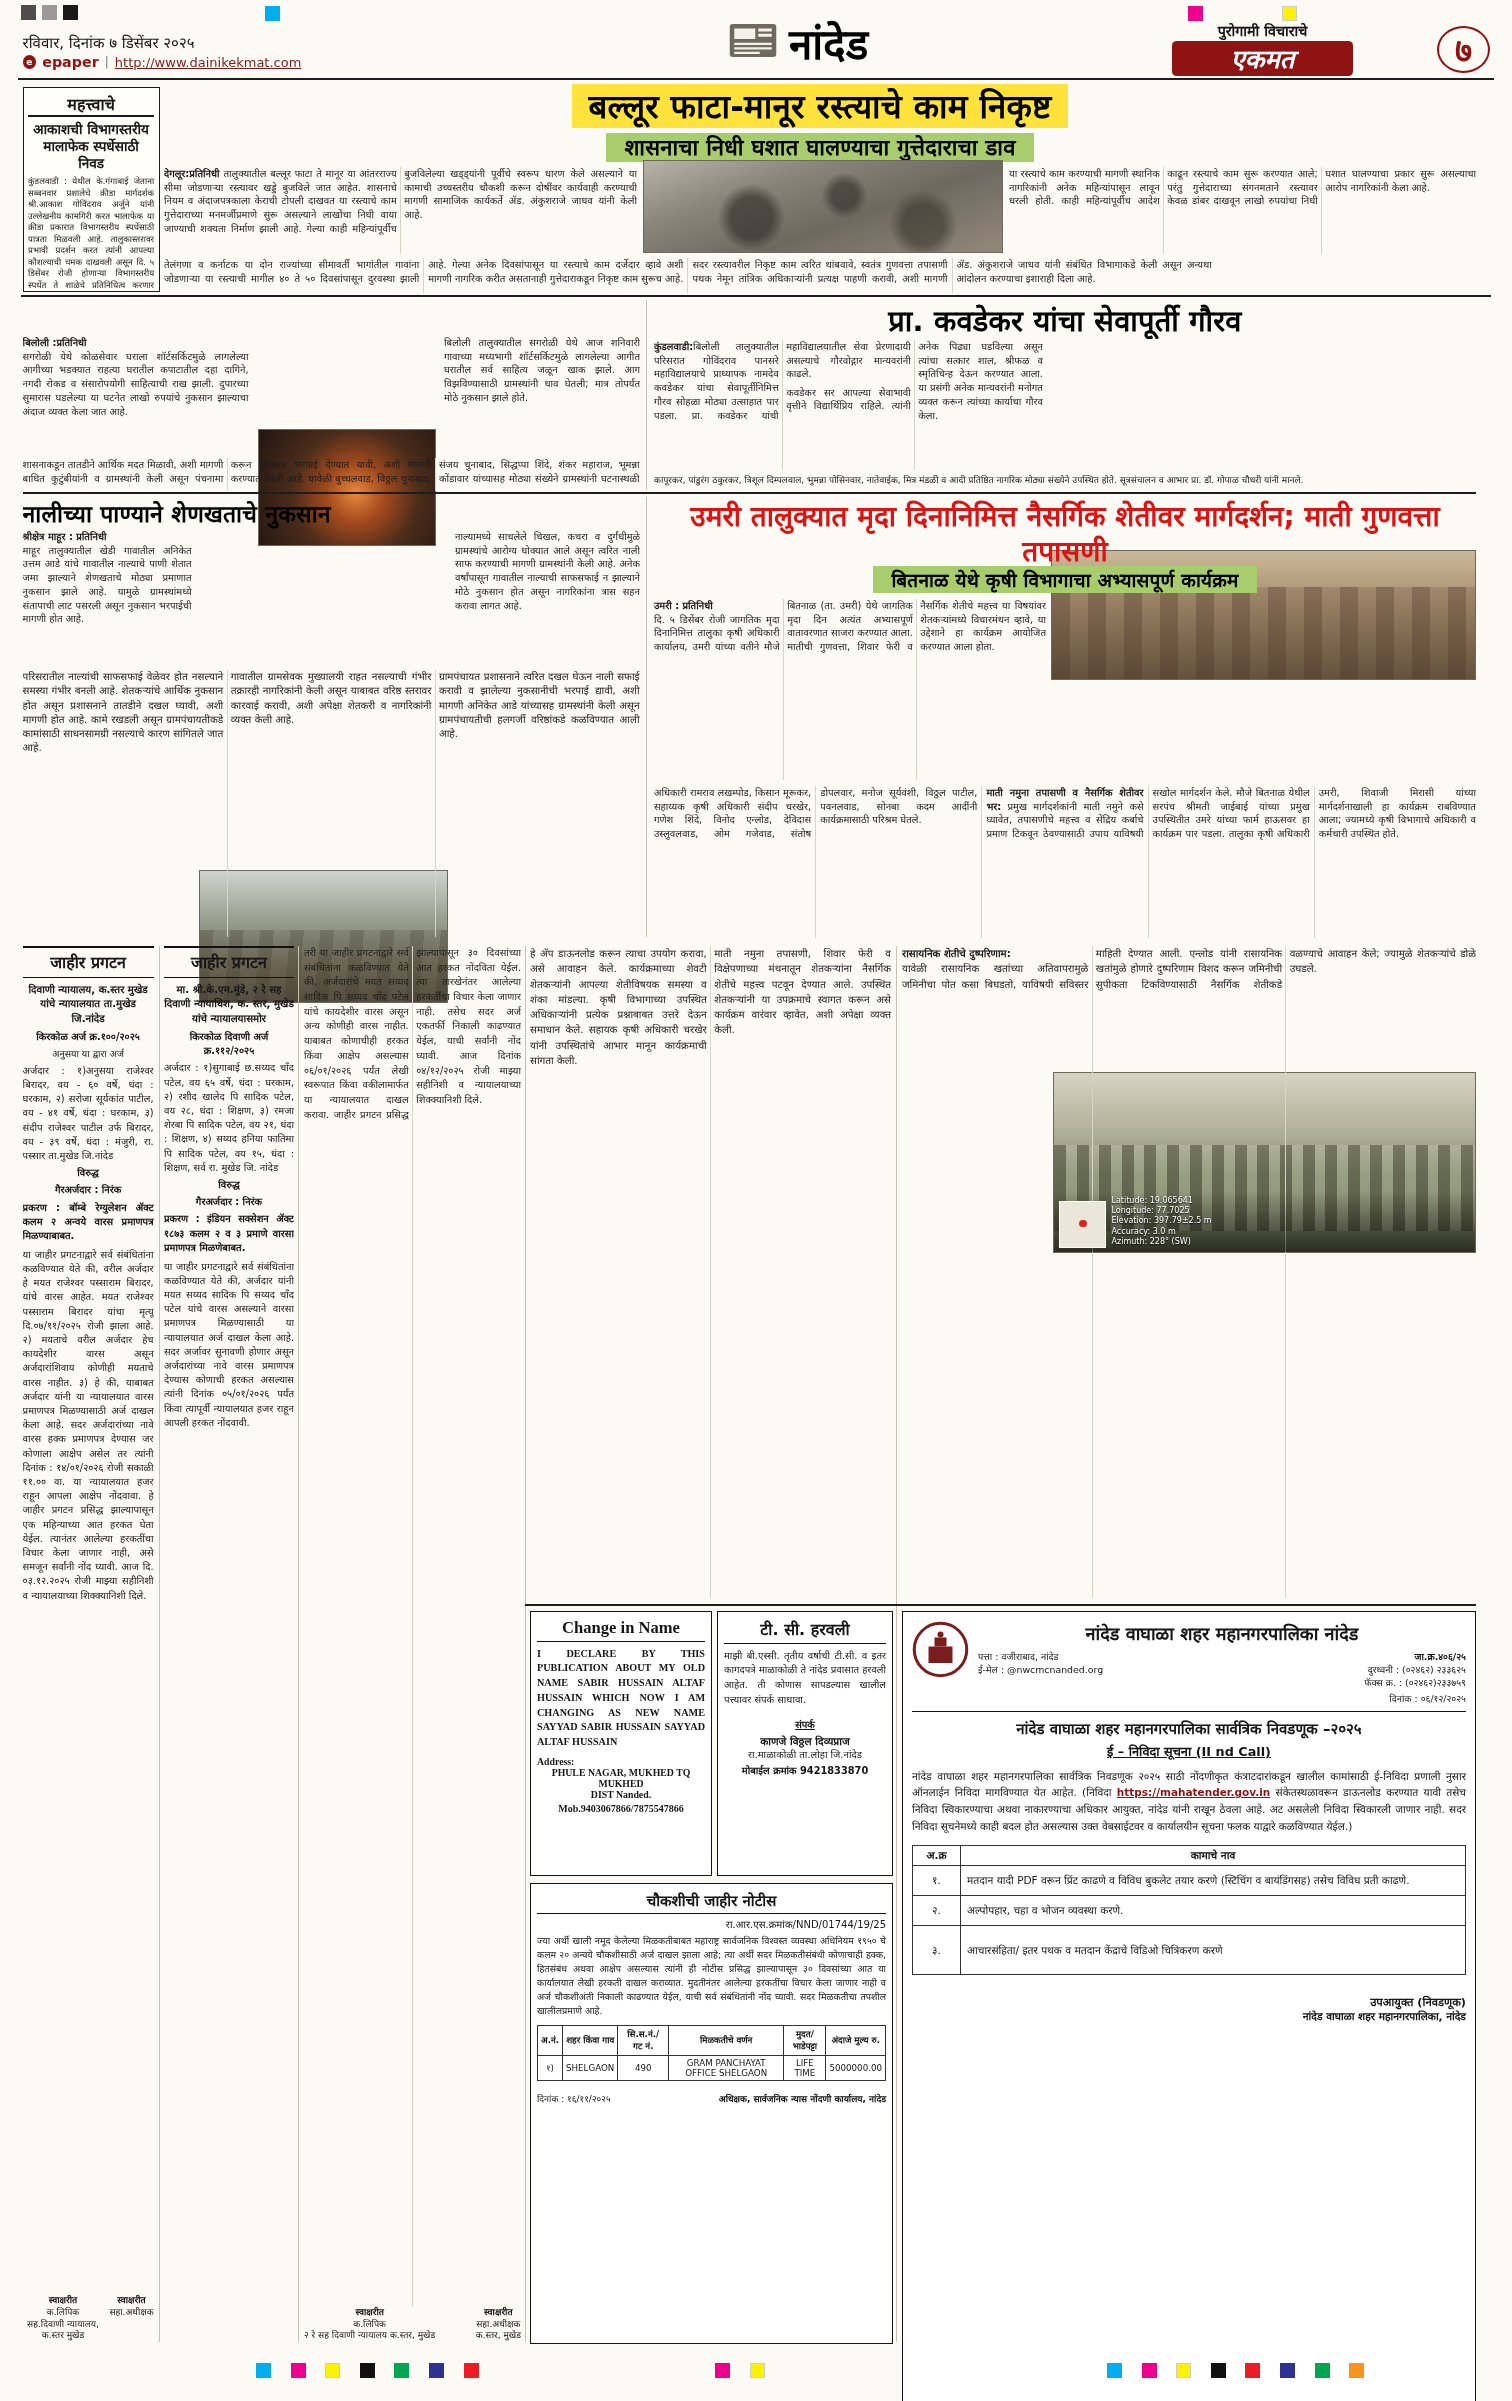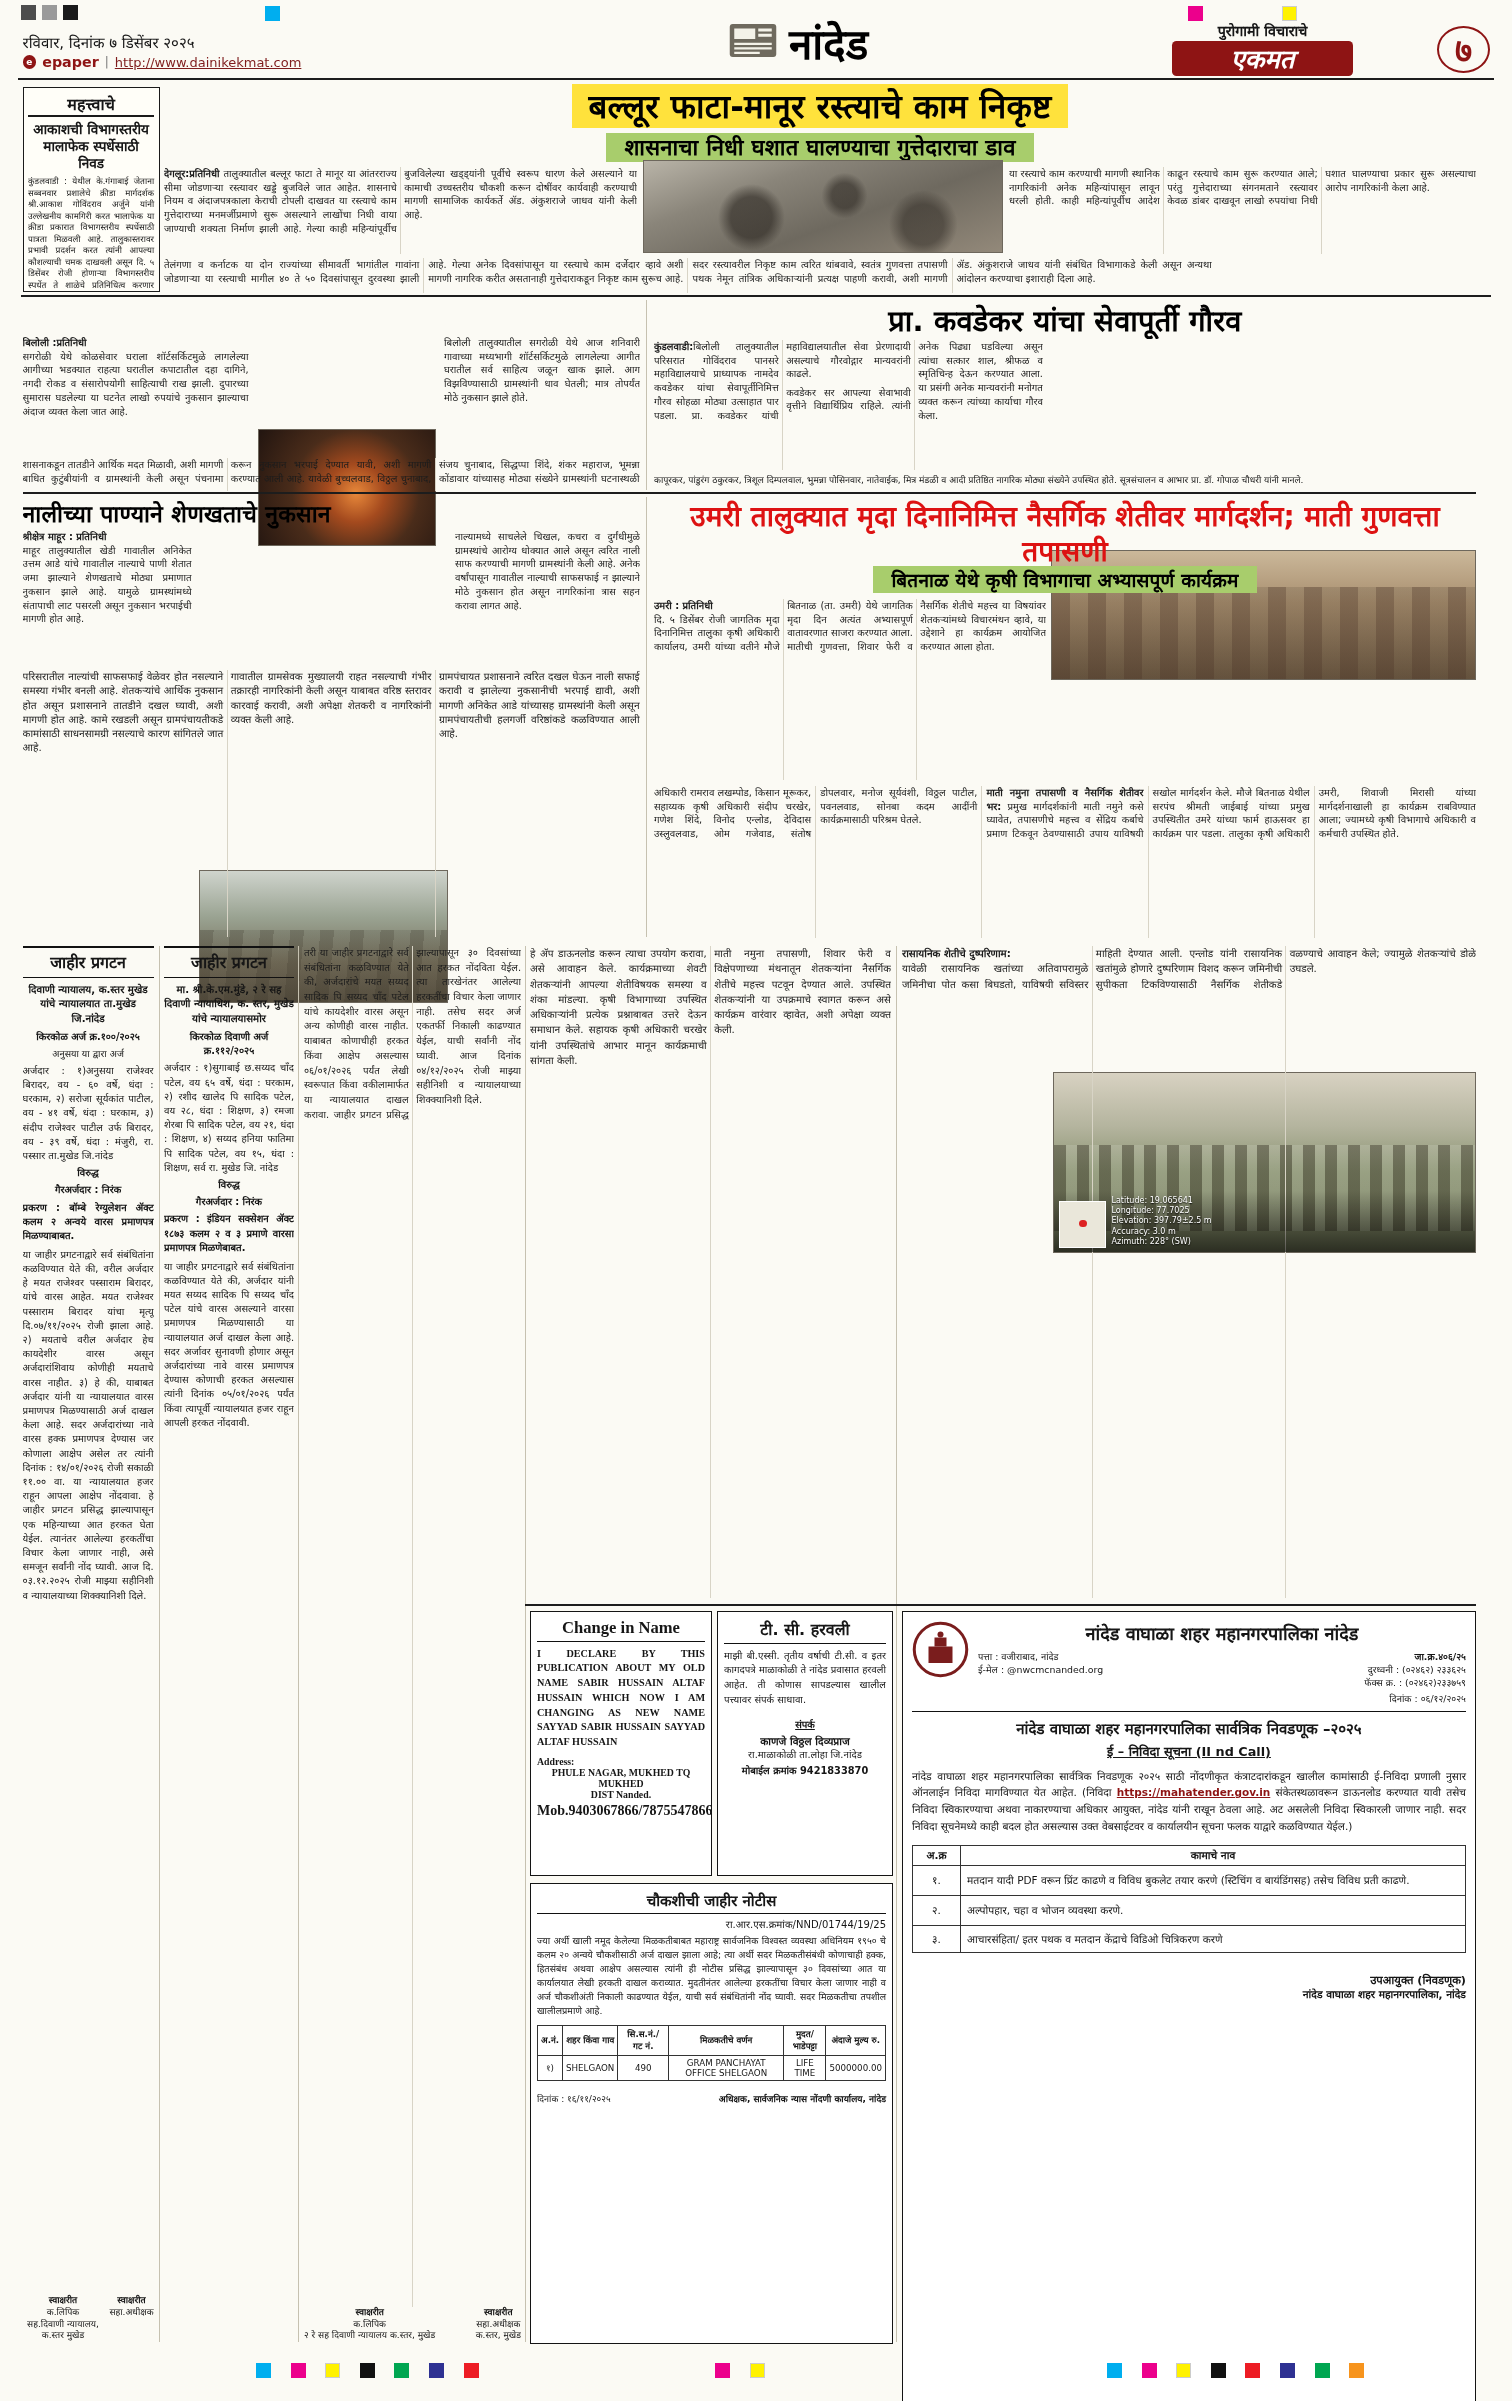--- a/index.html
+++ b/index.html
@@ -254,21 +254,21 @@
 
   <div class="abs rule-h" style="left:525px;top:1604px;width:951px;height:1.5px"></div>
 
   <div class="abs boxed" style="left:530px;top:1611px;width:182px;height:265px;font-family:'Liberation Serif','DejaVu Serif',serif">
     <div class="c b" style="font-size:16.6px;border-bottom:1.5px solid #111;padding-bottom:3px;margin-bottom:4.5px">Change in Name</div>
     <div class="jt b" style="font-size:10.2px;line-height:1.45">I DECLARE BY THIS PUBLICATION ABOUT MY OLD NAME SABIR HUSSAIN ALTAF HUSSAIN WHICH NOW I AM CHANGING AS NEW NAME SAYYAD SABIR HUSSAIN SAYYAD ALTAF HUSSAIN</div>
     <div class="b" style="margin-top:6px;font-size:9.8px">Address:</div>
     <div class="b c" style="font-size:9.8px">PHULE NAGAR, MUKHED TQ</div>
     <div class="b c" style="font-size:9.8px">MUKHED</div>
     <div class="b c" style="font-size:9.8px">DIST Nanded.</div>
-    <div class="b c" style="font-size:14px;margin-top:3px">Mob.9403067866/7875547866</div>
+    <div class="b c" style="font-size:10px;margin-top:3px">Mob.9403067866/7875547866</div>
   </div>
 
   <div class="abs boxed" style="left:717px;top:1611px;width:176px;height:265px">
     <div class="c b" style="font-size:16px;border-bottom:1.5px solid #111;padding-bottom:3px;margin-bottom:4.5px">टी. सी. हरवली</div>
     <div class="jt" style="font-size:9.8px;line-height:1.5">माझी बी.एस्सी. तृतीय वर्षाची टी.सी. व इतर कागदपत्रे माळाकोळी ते नांदेड प्रवासात हरवली आहेत. ती कोणास सापडल्यास खालील पत्त्यावर संपर्क साधावा.</div>
     <div class="c b" style="margin-top:10.5px;font-size:9.8px;text-decoration:underline">संपर्क</div>
     <div class="c b" style="font-size:10.5px;margin-top:3px">काणजे विठ्ठल दिव्यप्राज</div>
     <div class="c" style="font-size:9.8px">रा.माळाकोळी ता.लोहा जि.नांदेड</div>
     <div class="c b" style="font-size:9.8px;margin-top:3px">मोबाईल क्रमांक 9421833870</div>
   </div>
@@ -346,21 +346,21 @@
       <tr>
         <td>१.</td>
         <td style="text-align:left;padding:7.5px 6px">मतदान यादी PDF वरून प्रिंट काढणे व विविध बुकलेट तयार करणे (स्टिचिंग व बायंडिंगसह) तसेच विविध प्रती काढणे.</td>
       </tr>
       <tr>
         <td>२.</td>
         <td style="text-align:left;padding:7.5px 6px">अल्पोपहार, चहा व भोजन व्यवस्था करणे.</td>
       </tr>
       <tr>
         <td>३.</td>
-        <td style="text-align:left;padding:6px 6px">आचारसंहिता/ इतर पथक व मतदान केंद्राचे विडिओ चित्रिकरण करणे</td>
+        <td style="text-align:left;padding:17px 6px">आचारसंहिता/ इतर पथक व मतदान केंद्राचे विडिओ चित्रिकरण करणे</td>
       </tr>
     </tbody>
       </table>
     <div style="text-align:right;margin-top:19.6px">
       <div class="b" style="font-size:11.3px">उपआयुक्त (निवडणूक)</div>
       <div class="b" style="font-size:10.5px">नांदेड वाघाळा शहर महानगरपालिका, नांदेड</div>
     </div>
   </div>
 
   <div class="abs marks-row" style="left:256px;top:2363px">

